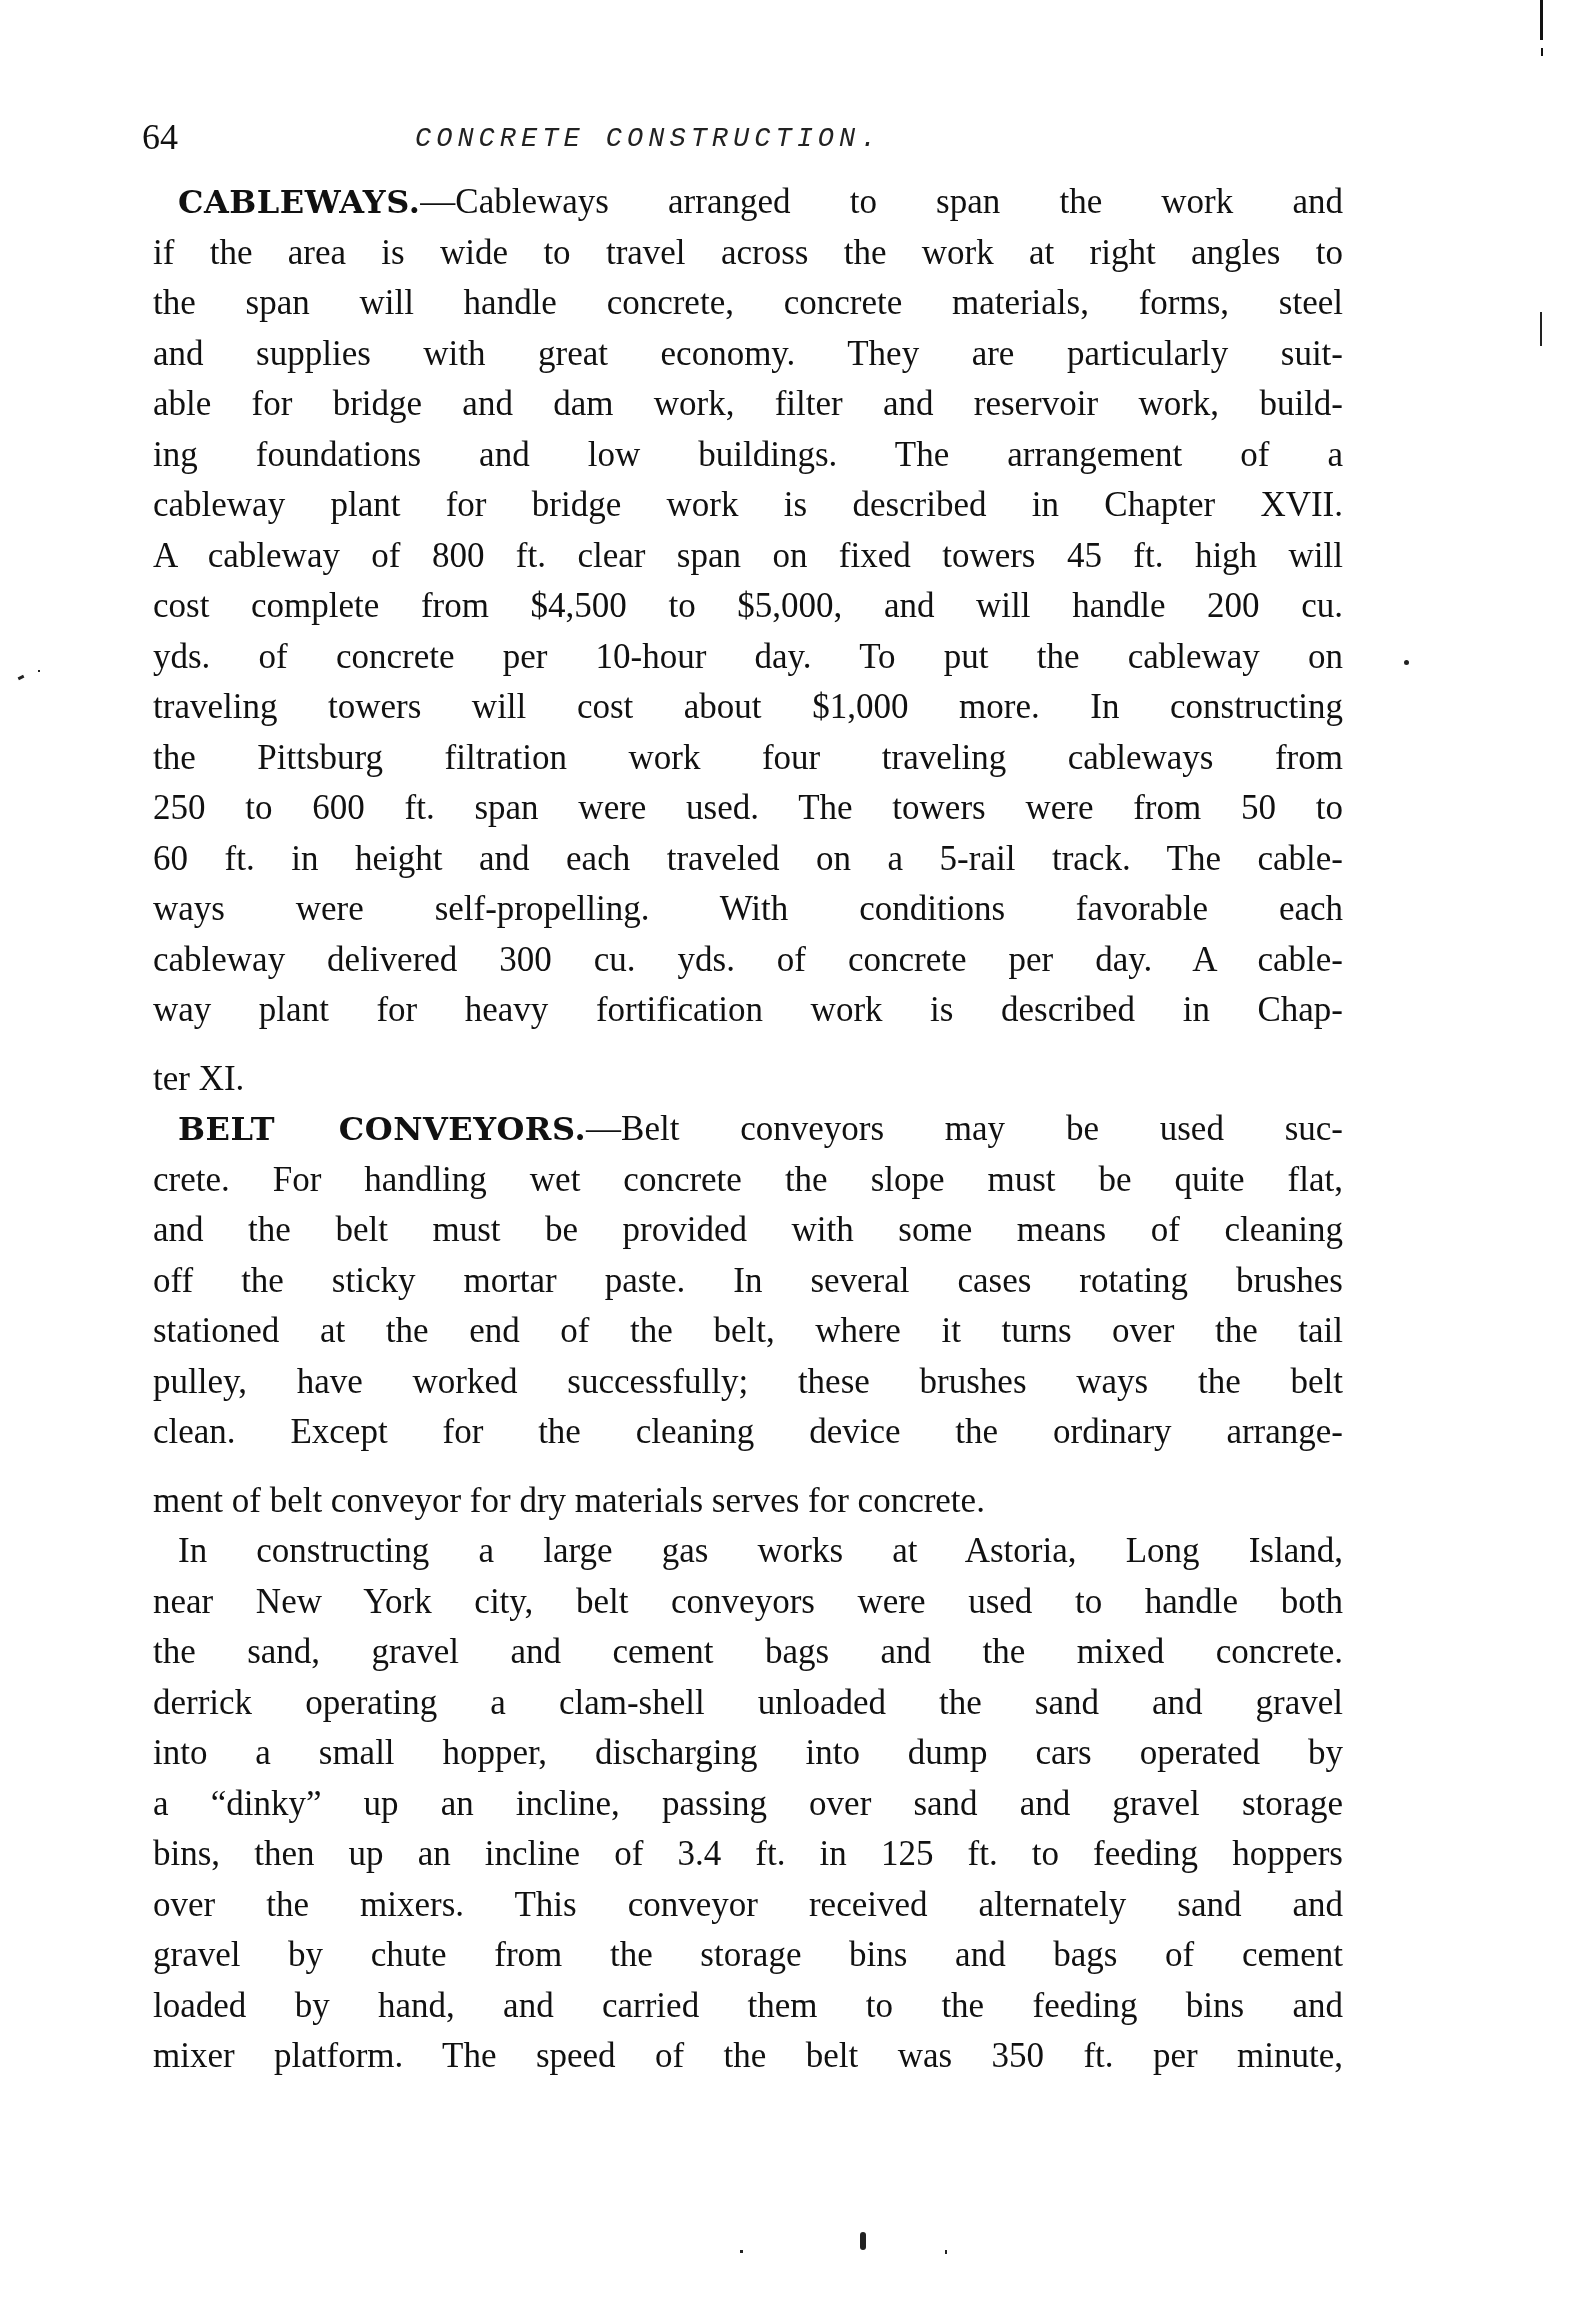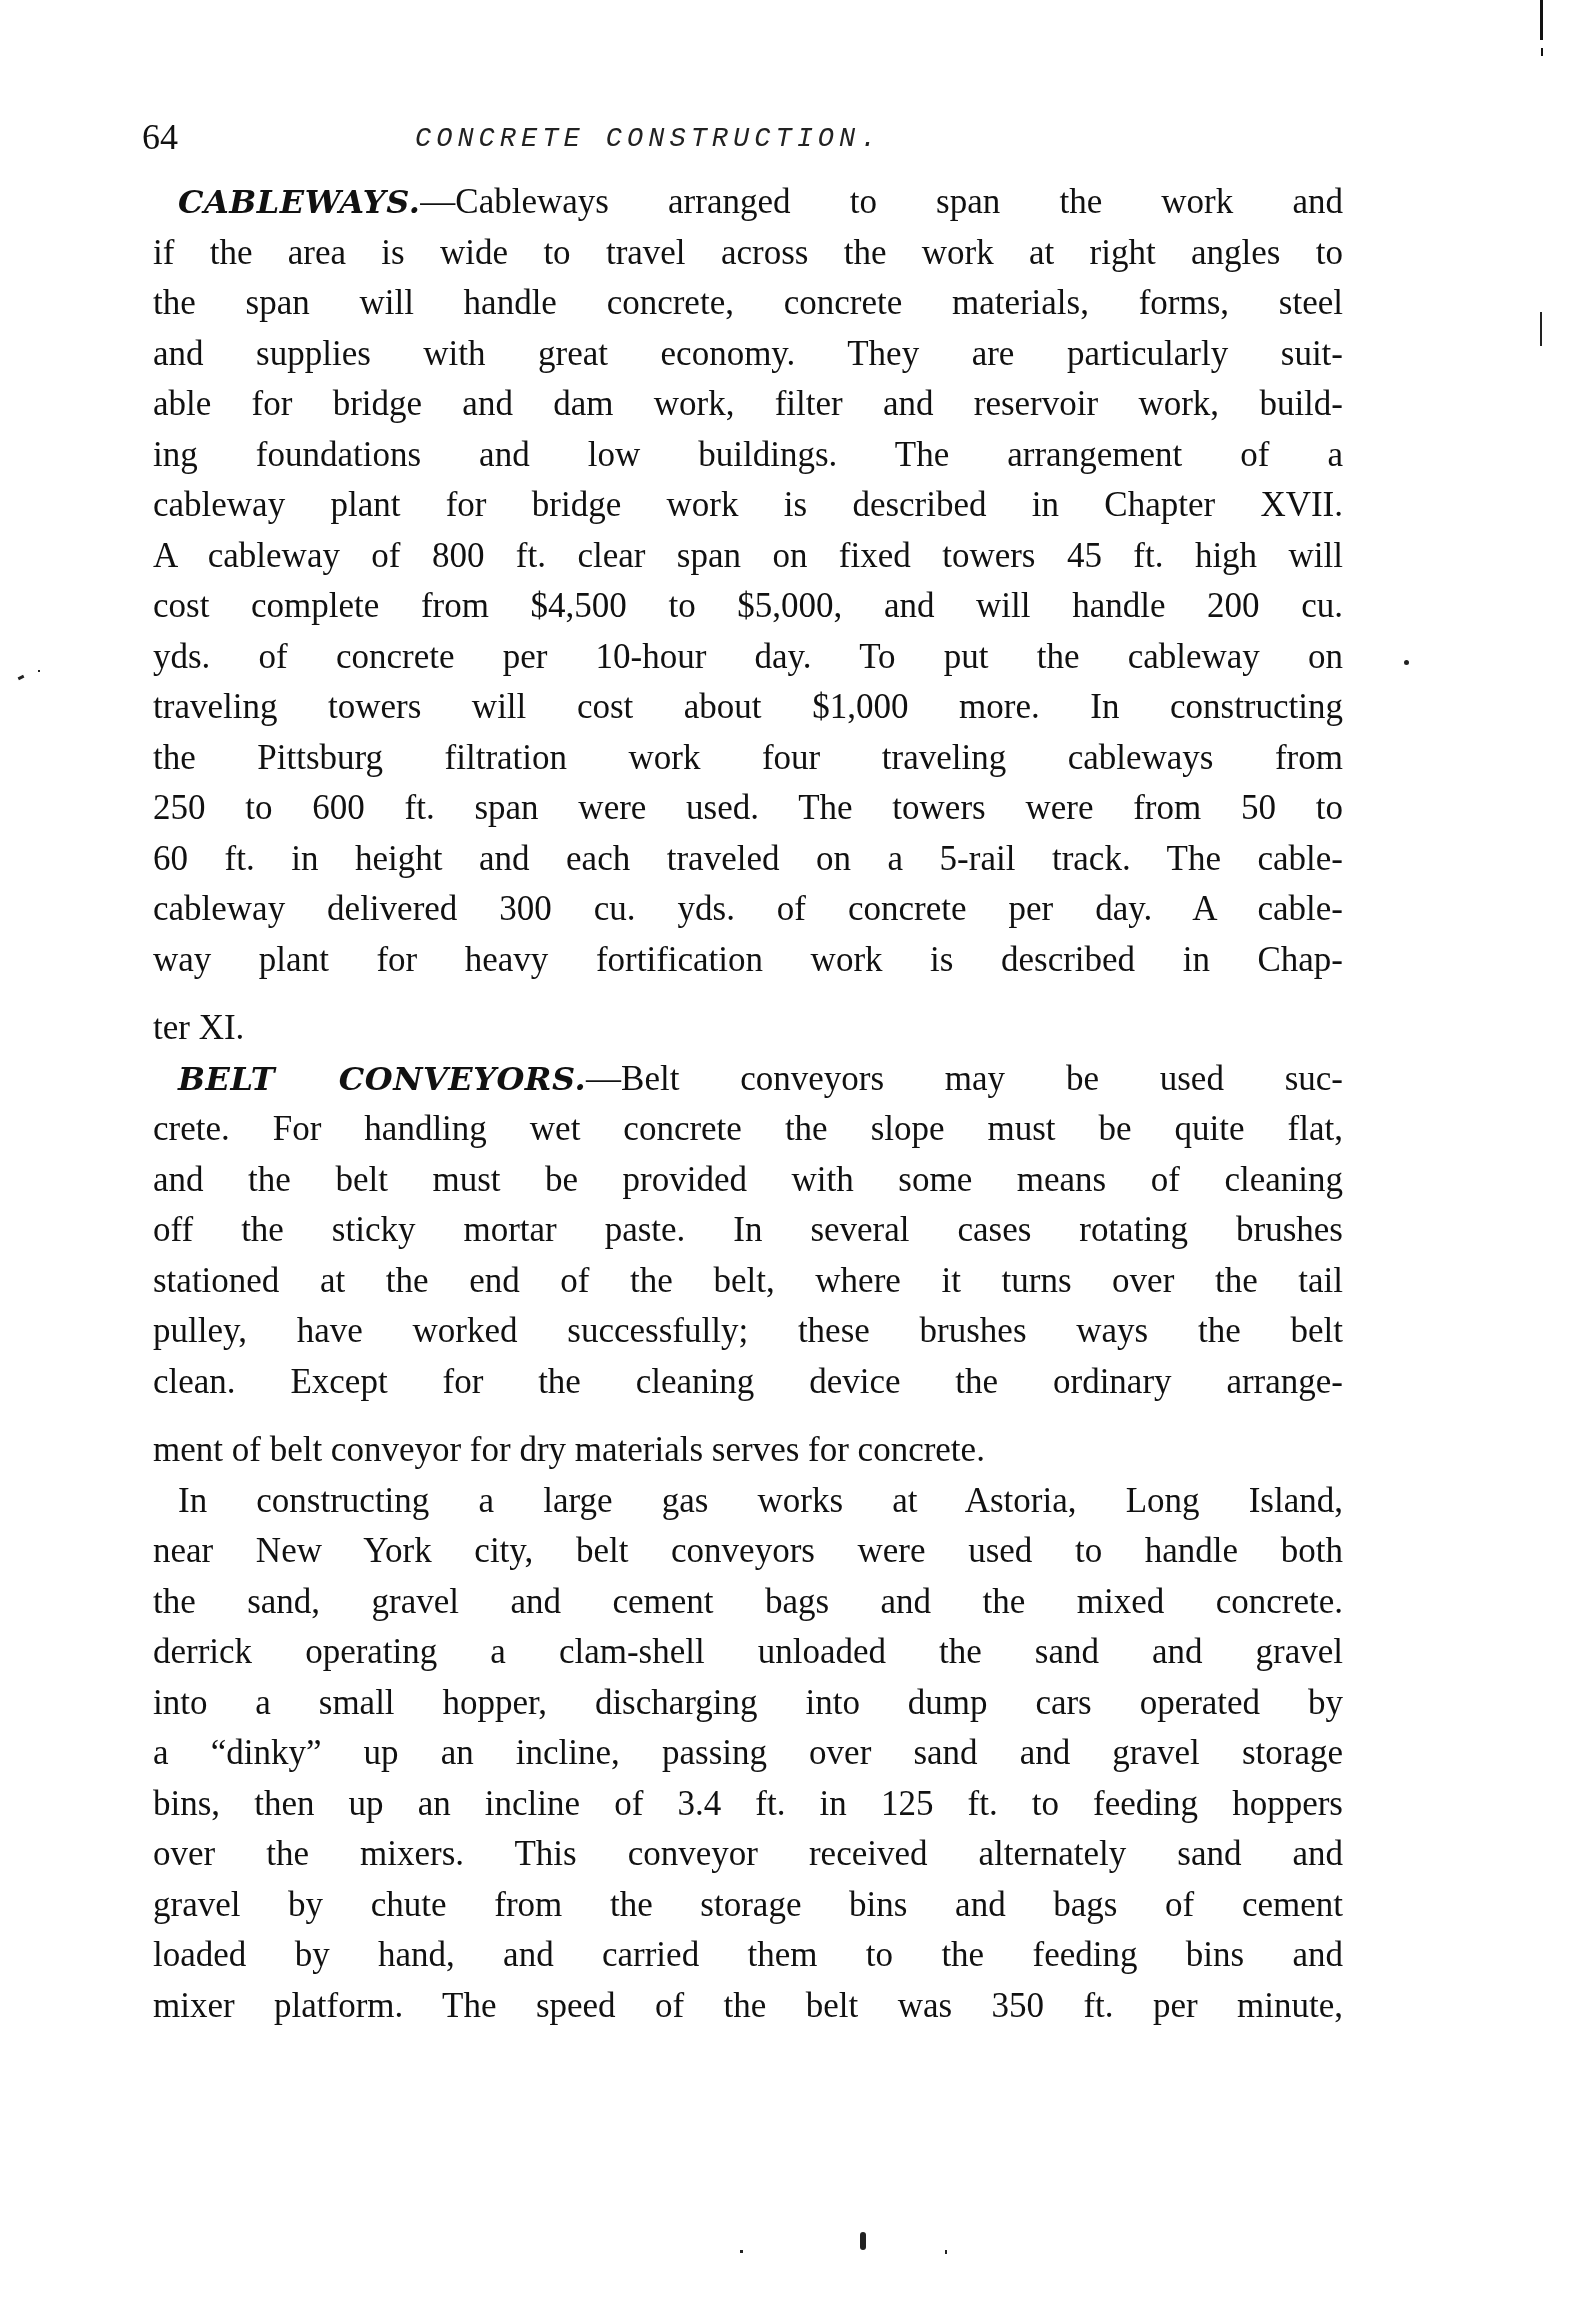--- a/index.html
+++ b/index.html
@@ -8,21 +8,21 @@
   .running-head { position: absolute; top: 112px; left: 142px; width: 1200px; height: 50px;
     font-family: "Liberation Serif", "DejaVu Serif", serif; }
   .page-number { position: absolute; left: 0; top: 0; font-size: 36px; line-height: 50px; }
   .head-title { position: absolute; left: 273px; top: 2px; font-size: 27px; line-height: 50px;
     font-style: italic; letter-spacing: 5px; color: #222; font-family: Liberation Mono, monospace; }
   .body-text { position: absolute; left: 153px; top: 177px; width: 1190px;
     font-family: "Liberation Serif", "DejaVu Serif", serif; font-size: 35px; line-height: 50.5px; }
   .line { display: block; height: 50.5px; white-space: nowrap; text-align: justify; text-align-last: justify; overflow: visible; }
   .line.last { text-align: left; text-align-last: left; margin-top: 18px; }
   .line.indent { padding-left: 25px; }
-  .run-in { font-weight: bold; font-family: "DejaVu Serif", "Liberation Serif", serif; font-size: 32px; letter-spacing: 0.5px; font-style: italic; }
+  .run-in { font-weight: bold; font-family: "DejaVu Serif", "Liberation Serif", serif; font-size: 32px; letter-spacing: 0.5px; }
   .edge-line { position: absolute; left: 1540px; top: 0; width: 3px; height: 40px; background: #111; }
   .edge-line2 { position: absolute; left: 1541px; top: 48px; width: 2px; height: 8px; background: #111; }
   .margin-mark { position: absolute; background: #222; }
 </style>
 </head>
 <body>
 
 <div class="page">
 
   <div class="edge-line"></div>
@@ -43,20 +43,21 @@
       <span class="line">able for bridge and dam work, filter and reservoir work, build-</span>
       <span class="line">ing foundations and low buildings. The arrangement of a</span>
       <span class="line">cableway plant for bridge work is described in Chapter XVII.</span>
       <span class="line">A cableway of 800 ft. clear span on fixed towers 45 ft. high will</span>
       <span class="line">cost complete from $4,500 to $5,000, and will handle 200 cu.</span>
       <span class="line">yds. of concrete per 10-hour day. To put the cableway on</span>
       <span class="line">traveling towers will cost about $1,000 more. In constructing</span>
       <span class="line">the Pittsburg filtration work four traveling cableways from</span>
       <span class="line">250 to 600 ft. span were used. The towers were from 50 to</span>
       <span class="line">60 ft. in height and each traveled on a 5-rail track. The cable-</span>
+      <span class="line">ways were self-propelling. With conditions favorable each</span>
       <span class="line">cableway delivered 300 cu. yds. of concrete per day. A cable-</span>
       <span class="line">way plant for heavy fortification work is described in Chap-</span>
       <span class="line last">ter XI.</span>
     </div>
 
     <div>
       <span class="line indent"><span class="run-in">BELT CONVEYORS.</span><span>—Belt conveyors may be used suc-</span></span>
       <span class="line">crete. For handling wet concrete the slope must be quite flat,</span>
       <span class="line">and the belt must be provided with some means of cleaning</span>
       <span class="line">off the sticky mortar paste. In several cases rotating brushes</span>

